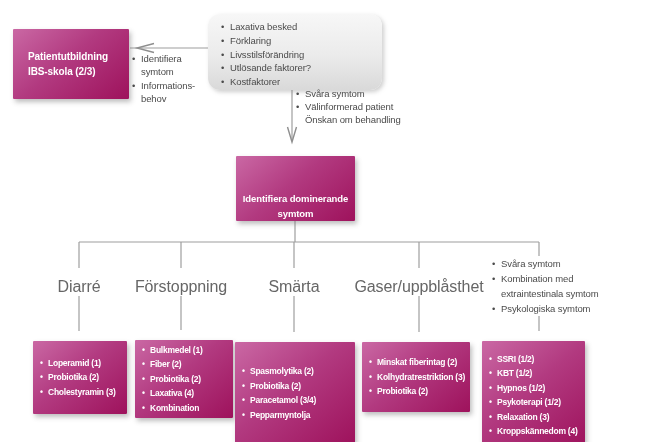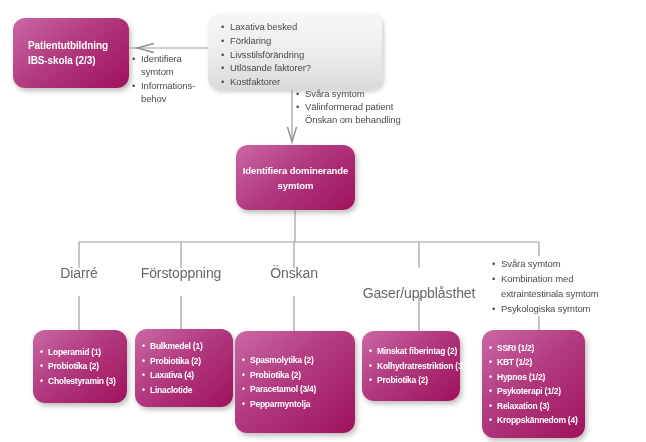--- a/index.html
+++ b/index.html
@@ -3,33 +3,33 @@
 <meta charset="utf-8">
 <style>
   html,body { margin:0; padding:0; background:#ffffff; }
   .page {
     position:relative; width:646px; height:442px; background:#ffffff;
     font-family:"Liberation Sans", sans-serif; overflow:hidden;
   }
   svg.connectors { position:absolute; left:0; top:0; pointer-events:none; }
 
   .pinkbox {
-    position:absolute; box-sizing:border-box; border-radius:12px;
+    position:absolute; box-sizing:border-box; border-radius:1px;
     background:linear-gradient(140deg,#ca68a4 0%,#b23a80 45%,#9e125c 100%);
     box-shadow:2px 3px 5px rgba(110,110,110,0.45);
-    color:#ffffff; font-weight:bold;
+    color:#ffffff; font-weight:bold;margin-top:11px;
   }
   #box-education {
     left:13px; top:18px; width:116px; height:70px;
     display:flex; flex-direction:column; justify-content:center;
     padding-left:15px; font-size:10px; line-height:15px; letter-spacing:-0.1px;
   }
   #box-identify {
     left:236px; top:145px; width:119px; height:65px;
-    display:flex; flex-direction:column; justify-content:center; align-items:center;
+    display:flex; flex-direction:column; justify-content:flex-end; align-items:center;
     text-align:center; font-size:9.5px; line-height:15px; letter-spacing:-0.1px;
   }
   .graybox {
     position:absolute; left:208px; top:14px; width:174px; height:76px;
     box-sizing:border-box; border-radius:12px;
     background:linear-gradient(180deg,#f7f7f7 0%,#ebebeb 55%,#d9d9d9 100%);
     box-shadow:2px 2px 4px rgba(125,125,125,0.38);
     padding:6px 0 0 13px;
   }
   ul { list-style:none; margin:0; padding:0; }
@@ -40,38 +40,38 @@
   .graybox li { line-height:13.8px; }
   .note-list { position:absolute; }
   .note-list li { line-height:13.4px; }
   li.b::before { content:"\2022"; position:absolute; left:0; top:0; }
   #notes-left  { left:132px; top:52px;  width:74px;  }
   #notes-mid   { left:296px; top:87px;  width:124px; }
   #notes-mid li { line-height:13.2px; white-space:nowrap; }
   #notes-right { left:492px; top:257px; width:130px; }
   #notes-right li { line-height:14.9px; }
   .branch-label {
-    position:absolute; top:265px; transform:translateX(-50%);
-    font-size:14px; color:#666666; white-space:nowrap; letter-spacing:-0.1px;
+    position:absolute; top:278px; transform:translateX(-50%);
+    font-size:16px; color:#666666; white-space:nowrap; letter-spacing:-0.1px;
   }
   #label-0 { left:79px; } #label-1 { left:181px; }
-  #label-2 { left:294px; } #label-3 { left:419px;margin-top:20px; }
+  #label-2 { left:294px; } #label-3 { left:419px; }
   .tbox {
     display:flex; flex-direction:column; justify-content:center;
     padding-left:7px;
   }
   .tbox li {
     position:relative; padding-left:8px; color:#ffffff;
     font-size:8.5px; line-height:14.5px; letter-spacing:-0.25px; white-space:nowrap;
   }
   .tbox li::before { content:"\2022"; position:absolute; left:0; top:0; }
   #tbox-0 { left:33px;  top:330px; width:94px;  height:73px;  }
   #tbox-1 { left:135px; top:329px; width:98px;  height:78px;  }
   #tbox-2 { left:235px; top:331px; width:120px; height:102px;  }
-  #tbox-3 { left:362px; top:331px; width:98px; height:70px;  }
+  #tbox-3 { left:362px; top:331px; width:108px; height:70px;  }
   #tbox-4 { left:482px; top:330px; width:103px; height:108px; }
 </style>
 </head>
 <body>
 
 <div class="page">
 
   <svg class="connectors" width="646" height="442" viewBox="0 0 646 442">
     <g stroke="#9e9e9e" stroke-width="1.2">
       <line x1="130" y1="48" x2="209" y2="48"></line>
@@ -121,40 +121,41 @@
     <li>Önskan om behandling</li>
   </ul>
 
   <div class="pinkbox" id="box-identify">
     <span>Identifiera dominerande</span>
     <span>symtom</span>
   </div>
 
   <div class="branch-label" id="label-0">Diarré</div>
   <div class="branch-label" id="label-1">Förstoppning</div>
-  <div class="branch-label" id="label-2">Önskan</div>
+  <div class="branch-label" id="label-2">Smärta</div>
   <div class="branch-label" id="label-3">Gaser/uppblåsthet</div>
 
   <ul class="note-list" id="notes-right">
     <li class="b">Svåra symtom</li>
     <li class="b">Kombination med extraintestinala symtom</li>
     <li class="b">Psykologiska symtom</li>
   </ul>
 
   <ul class="pinkbox tbox" id="tbox-0">
     <li>Loperamid (1)</li>
     <li>Probiotika (2)</li>
     <li>Cholestyramin (3)</li>
   </ul>
 
   <ul class="pinkbox tbox" id="tbox-1">
     <li>Bulkmedel (1)</li>
+    <li>Fiber (2)</li>
     <li>Probiotika (2)</li>
     <li>Laxativa (4)</li>
-    <li>Linaclotide</li>
+    <li>Kombination</li>
   </ul>
 
   <ul class="pinkbox tbox" id="tbox-2">
     <li>Spasmolytika (2)</li>
     <li>Probiotika (2)</li>
     <li>Paracetamol (3/4)</li>
     <li>Pepparmyntolja</li>
   </ul>
 
   <ul class="pinkbox tbox" id="tbox-3">

